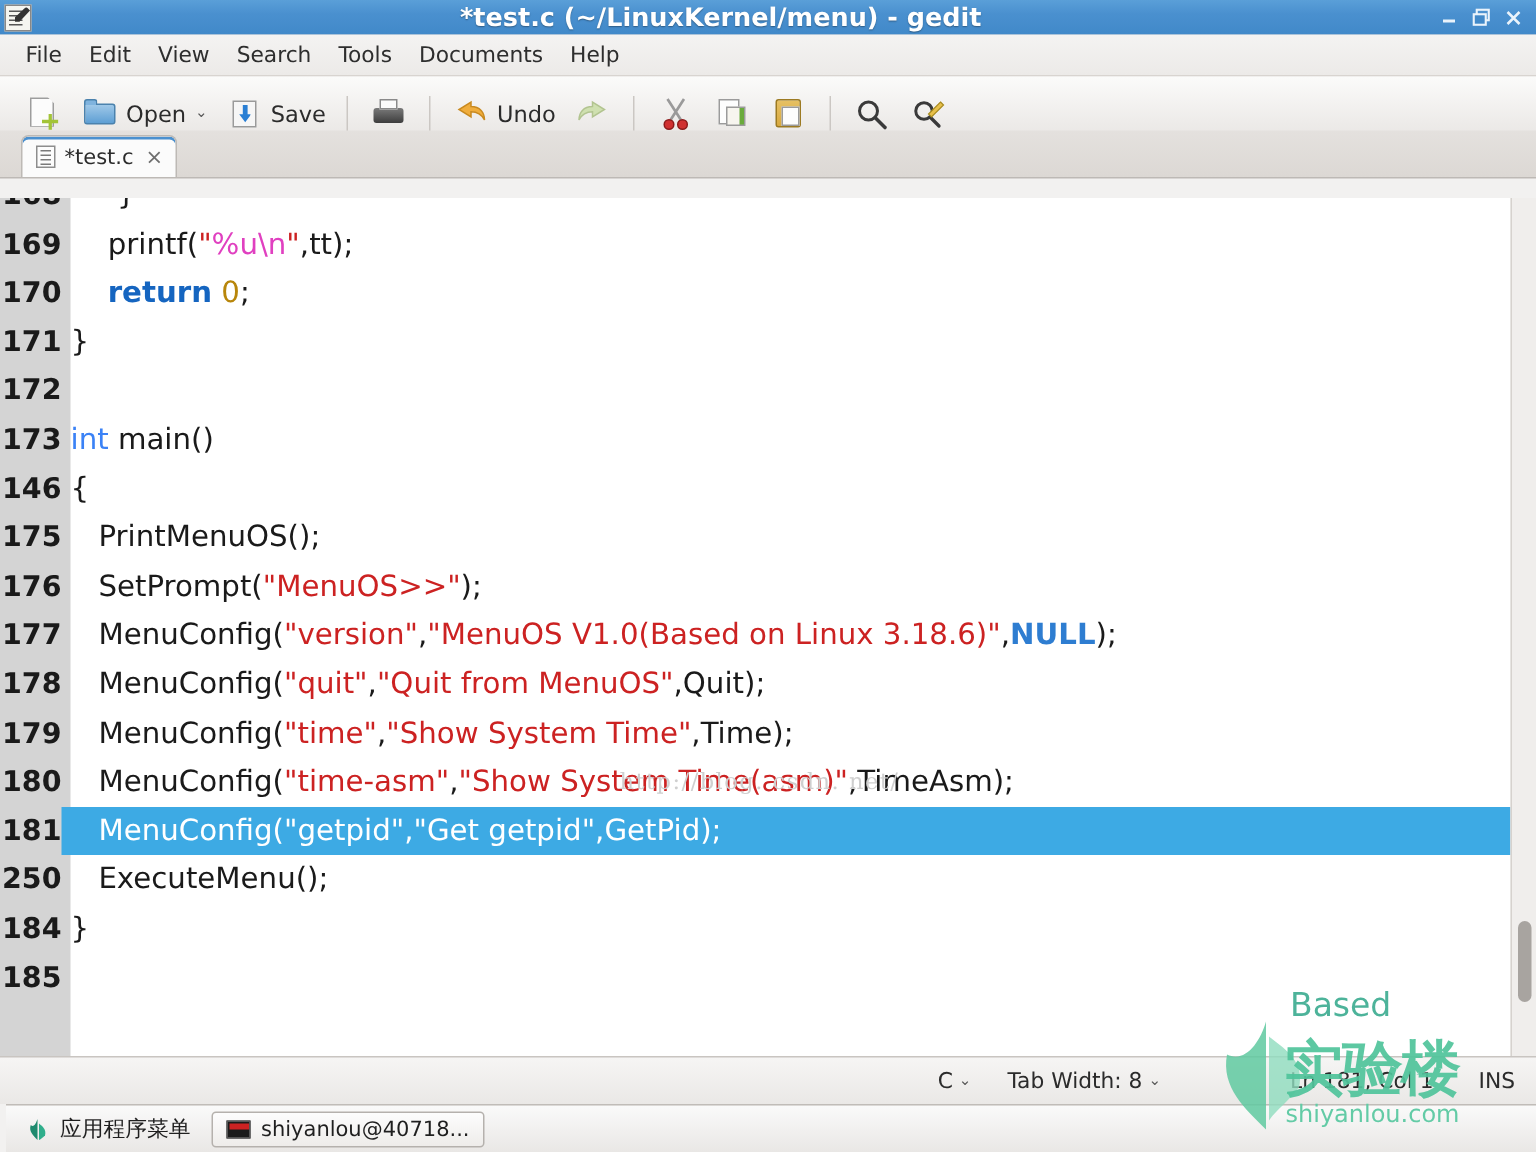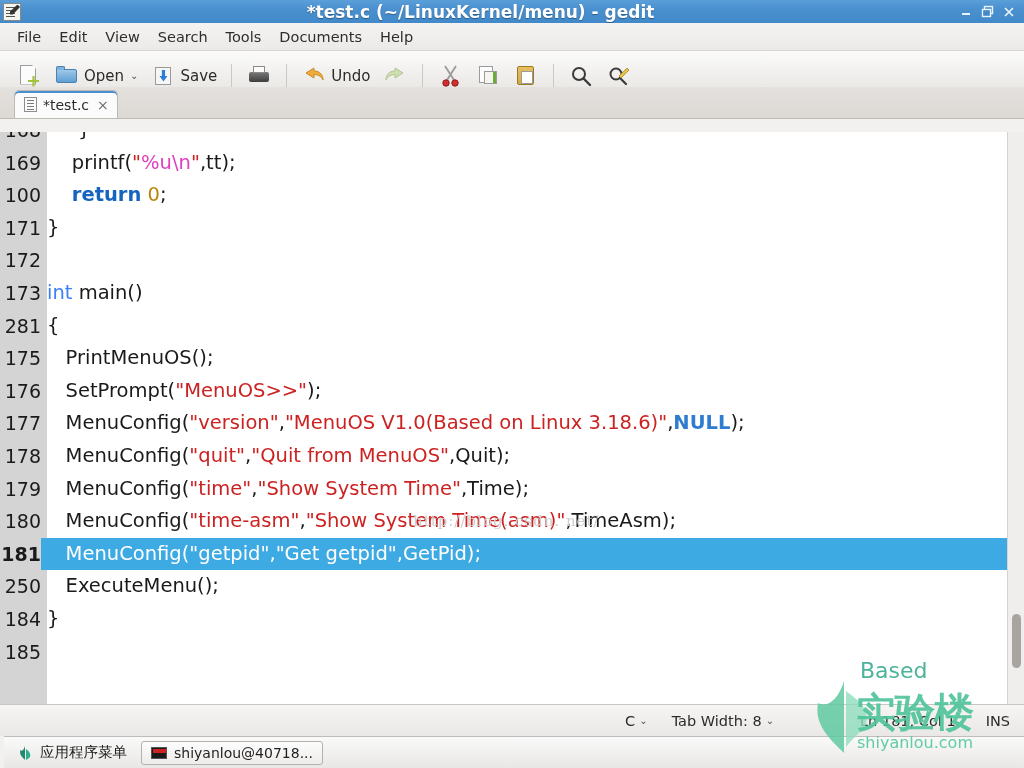--- a/index.html
+++ b/index.html
@@ -193,21 +193,21 @@
     position:absolute; left:0; top:0; width:47px; height:100%;
     background:#d4d4d4;
   }
   .code-area { position:absolute; left:0; top:0; width:1007px; height:100%; }
 
   .row { position:relative; height:32.6px; }
   .row .ln {
     position:absolute; left:0; top:0; width:41px; height:32.6px;
     line-height:32.6px; text-align:right;
     font-family:"DejaVu Sans", sans-serif;
-    font-size:19px; color:#1a1a1a;
+    font-size:19px; color:#1a1a1a;font-weight:bold;
   }
   .row .txt {
     position:absolute; left:47px; top:0; height:32.6px;
     line-height:32.6px; white-space:pre;
     font-family:"DejaVu Sans", sans-serif;
     font-size:19.5px; color:#1a1a1a;
   }
   .row.sel .ln { font-weight:bold; }
   .row.sel { background:#3daae4; }
   .row.sel .ln { background:#d4d4d4; }
@@ -435,37 +435,37 @@
     <div class="code-area" id="code-area" style="top: -18px;">
         <div class="row">
           <span class="ln">168</span>
           <span class="txt"><span>     }</span></span>
         </div>
         <div class="row">
           <span class="ln">169</span>
           <span class="txt"><span>    printf(</span><span class="k-str">"</span><span class="k-esc">%u\n</span><span class="k-str">"</span><span>,tt);</span></span>
         </div>
         <div class="row">
-          <span class="ln">100</span>
+          <span class="ln">170</span>
           <span class="txt"><span>    </span><span class="k-kw">return</span><span> </span><span class="k-num">0</span><span>;</span></span>
         </div>
         <div class="row">
           <span class="ln">171</span>
           <span class="txt" style="left: 47px;"><span>}</span></span>
         </div>
         <div class="row">
           <span class="ln">172</span>
           <span class="txt"><span></span></span>
         </div>
         <div class="row">
           <span class="ln">173</span>
           <span class="txt" style="left: 47px;"><span class="k-type">int</span><span> main()</span></span>
         </div>
         <div class="row">
-          <span class="ln">281</span>
+          <span class="ln">146</span>
           <span class="txt" style="left: 47px;"><span>{</span></span>
         </div>
         <div class="row">
           <span class="ln">175</span>
           <span class="txt"><span>   PrintMenuOS();</span></span>
         </div>
         <div class="row">
           <span class="ln">176</span>
           <span class="txt"><span>   SetPrompt(</span><span class="k-str">"MenuOS&gt;&gt;"</span><span>);</span></span>
         </div>

